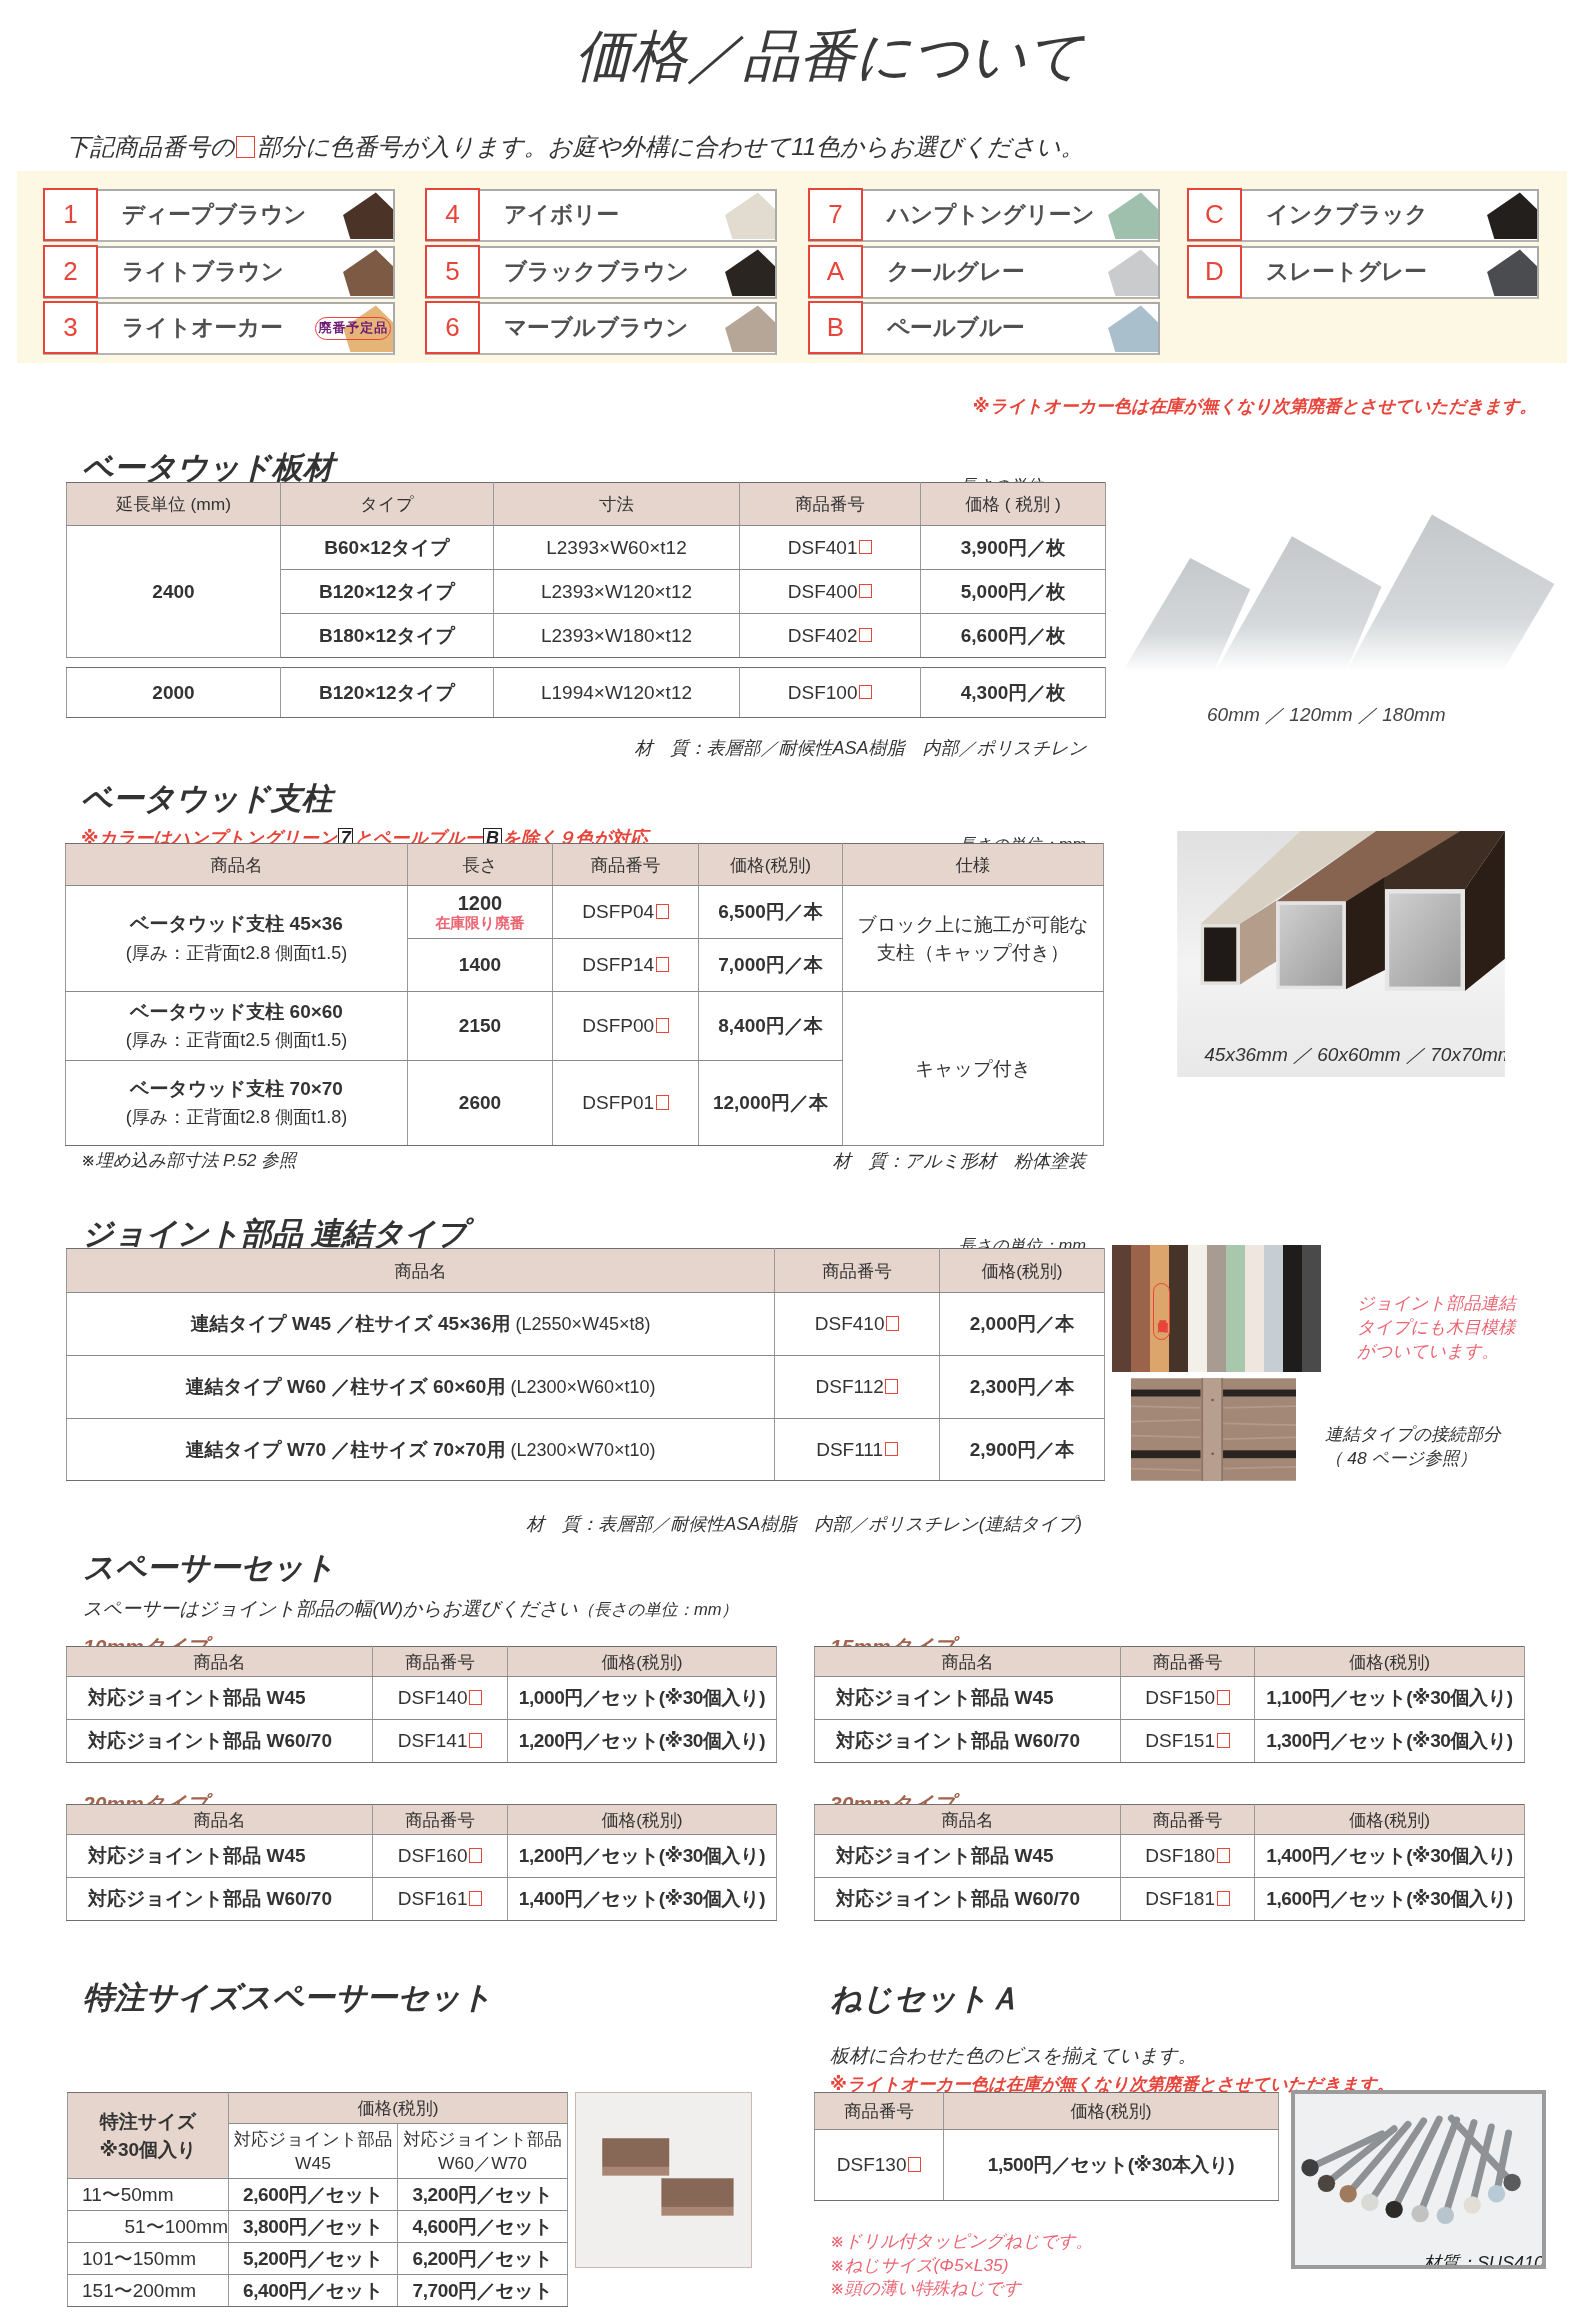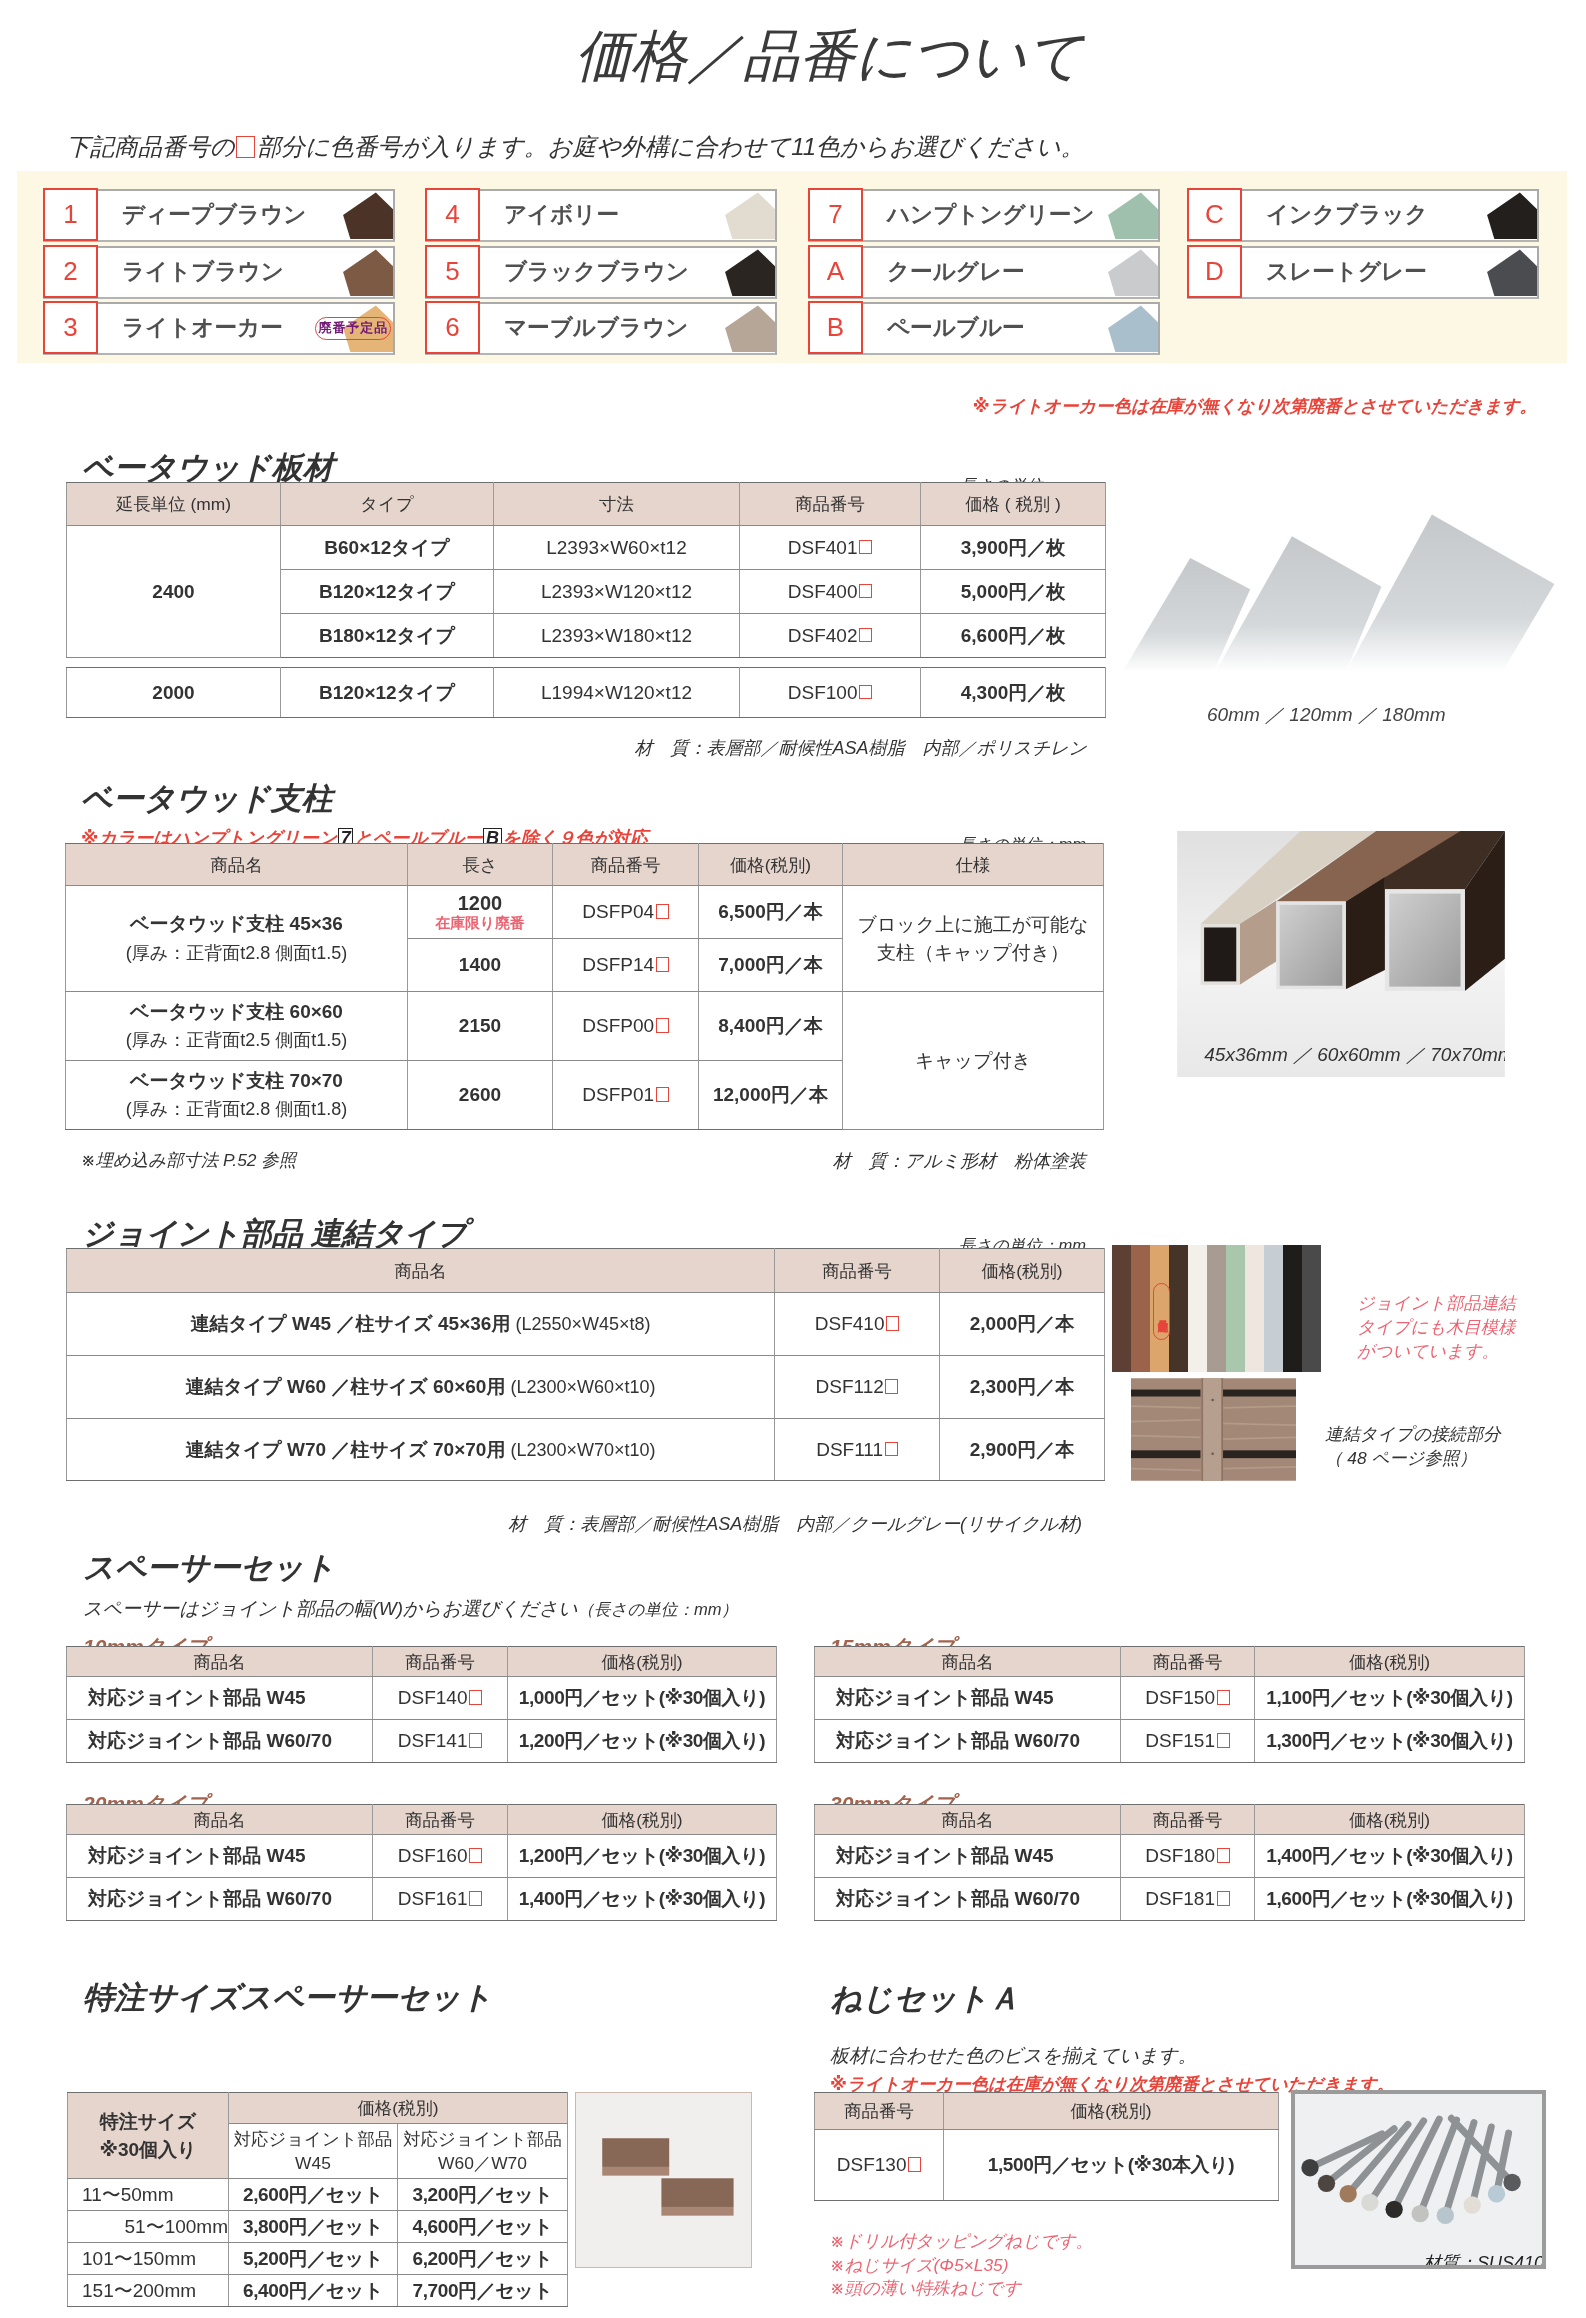--- a/index.html
+++ b/index.html
@@ -247,21 +247,21 @@
           <div class="nm">ベータウッド支柱 60×60</div>
           <div class="thk">(厚み：正背面t2.5 側面t1.5)</div>
         </td>
         <td class="pr">2150</td>
         <td class="rg"><span>DSFP00</span><span class="ph"></span></td>
         <td class="pr">8,400円／本</td>
         <td rowspan="2" class="sp">
           <div>キャップ付き</div>
         </td>
       </tr>
-      <tr style="height:69px">
+      <tr style="height:85px">
         <td>
           <div class="nm">ベータウッド支柱 70×70</div>
           <div class="thk">(厚み：正背面t2.8 側面t1.8)</div>
         </td>
         <td class="pr">2600</td>
         <td class="rg"><span>DSFP01</span><span class="ph"></span></td>
         <td class="pr">12,000円／本</td>
       </tr>
     </tbody>
   </table>
@@ -327,21 +327,21 @@
         <td class="pr">2,300円／本</td>
       </tr>
       <tr style="height:62px">
         <td><span class="b">連結タイプ W70 ／柱サイズ 70×70用</span><span class="rg"> (L2300×W70×t10)</span></td>
         <td class="rg"><span>DSF111</span><span class="ph"></span></td>
         <td class="pr">2,900円／本</td>
       </tr>
     </tbody>
   </table>
 
-  <div class="a mat" style="right:489px;top:1499px">材　質：表層部／耐候性ASA樹脂　内部／クールグレー(リサイクル材)</div>
+  <div class="a mat" style="right:489px;top:1499px">材　質：表層部／耐候性ASA樹脂　内部／ポリスチレン(連結タイプ)</div>
 
   <div class="img" style="left:1112px;top:1245px;width:209px;height:127px">
     <div class="stripes">
       <div style="background: rgb(93, 64, 51);"></div>
       <div style="background: rgb(155, 100, 74);"></div>
       <div style="background: rgb(220, 165, 108);"></div>
       <div style="background: rgb(70, 52, 41);"></div>
       <div style="background: rgb(243, 240, 234);"></div>
       <div style="background: rgb(168, 155, 145);"></div>
       <div style="background: rgb(169, 199, 173);"></div>

